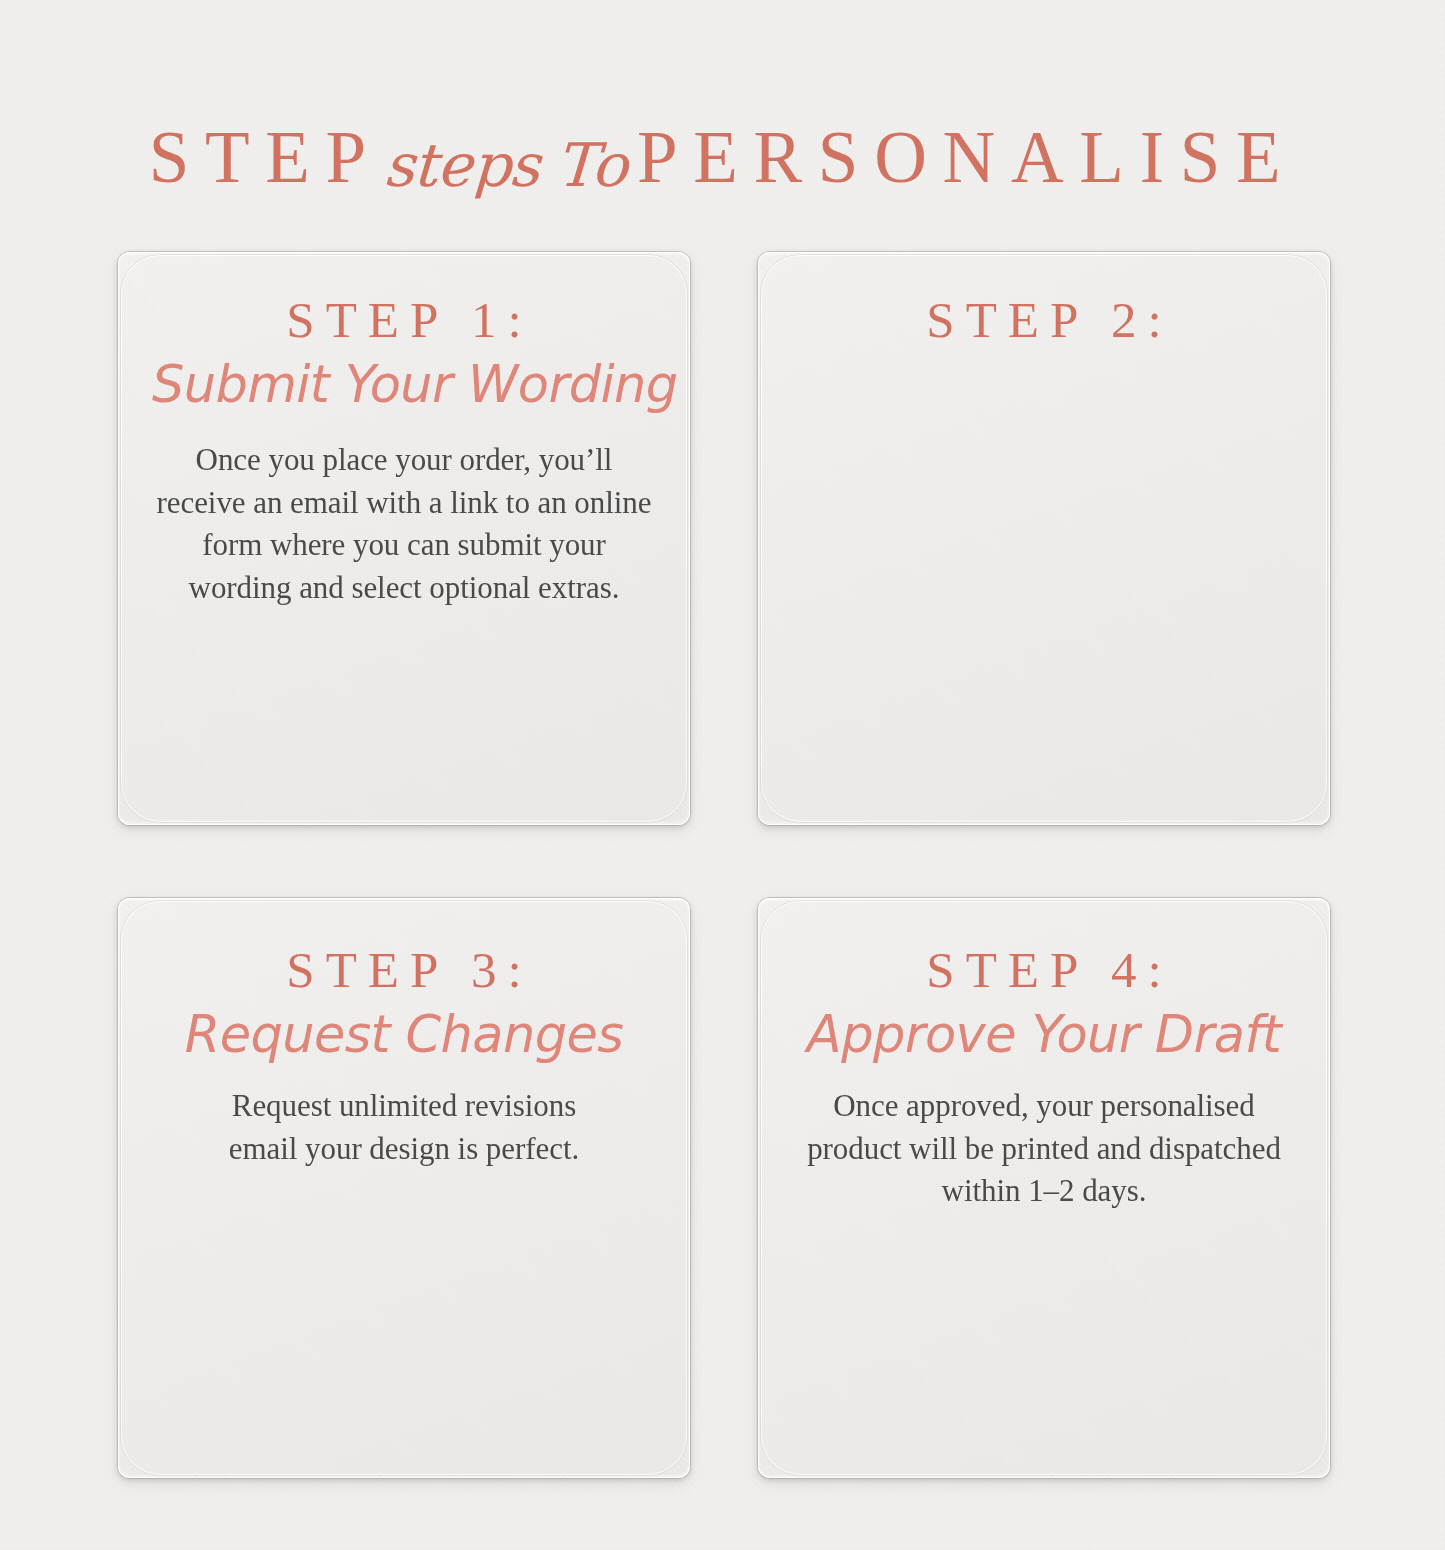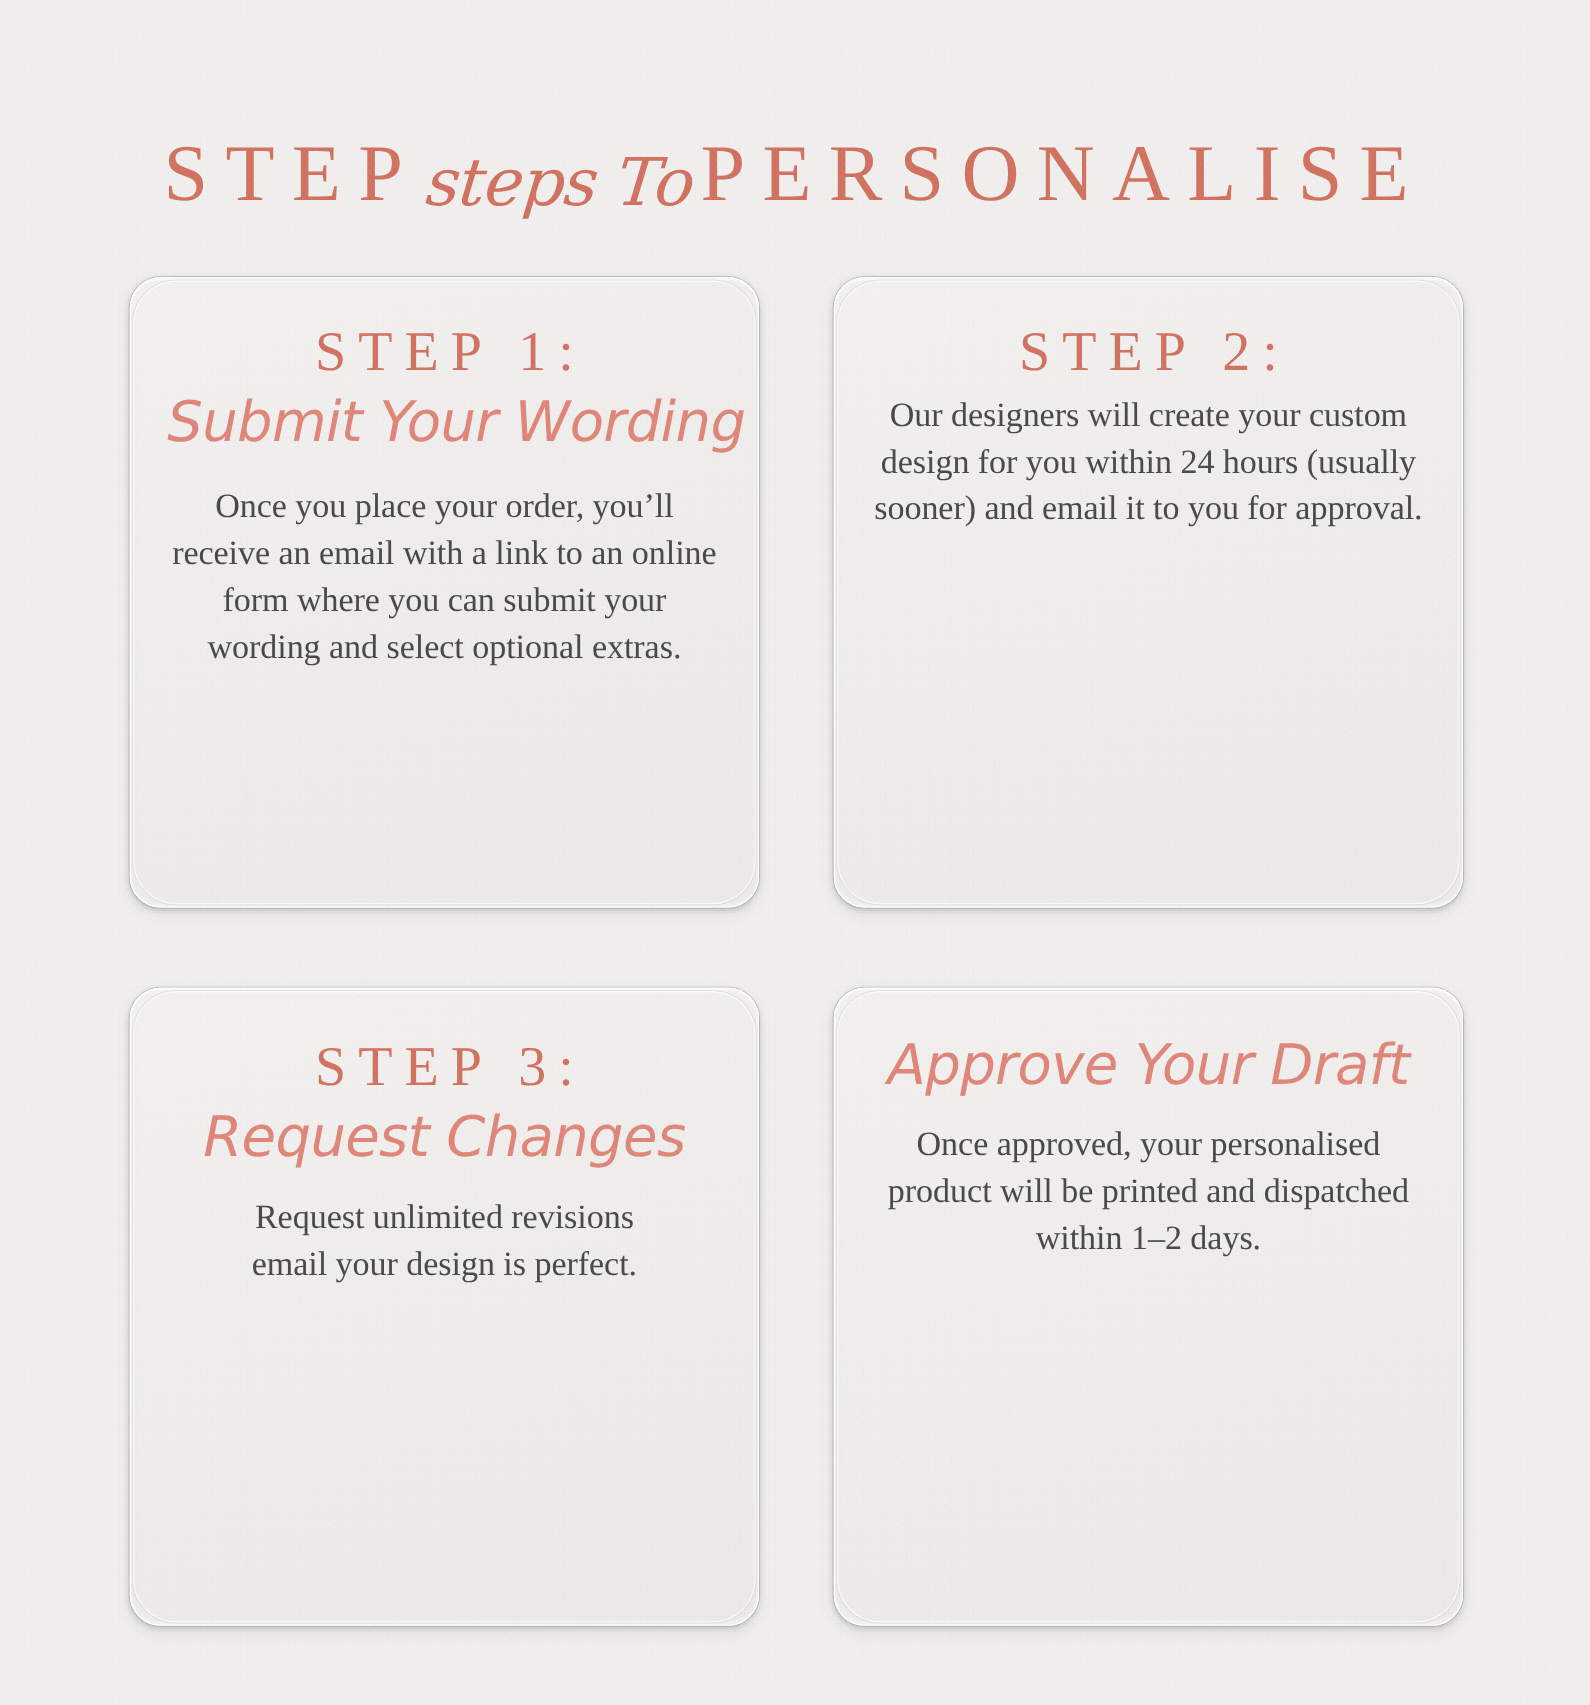--- a/index.html
+++ b/index.html
@@ -88,21 +88,21 @@
     width: 1212px;
     display: grid;
     grid-template-columns: 572px 572px;
     grid-template-rows: 573px 580px;
     column-gap: 68px;
     row-gap: 73px;
   }
 
   .card {
     position: relative;
-    border-radius: 28px;
+    border-radius: 12px;
     background:
       linear-gradient(160deg,
         #f3f2f0 0%,
         #efeeec 45%,
         #eceae8 100%);
     box-shadow:
       inset 0 0 0 1px rgba(255,255,255,0.95),
       inset 0 2px 3px rgba(255,255,255,0.9),
       inset 0 -2px 4px rgba(255,255,255,0.7),
       0 0 0 1px rgba(160,160,160,0.55),
@@ -194,34 +194,34 @@
       <div class="card-inner">
         <div class="step-label">STEP 1:</div>
         <div class="step-title">Submit Your Wording</div>
         <p class="step-body">Once you place your order, you’ll receive an email with a link to an online form where you can submit your wording and select optional extras.</p>
       </div>
     </div>
 
     <div class="card card-2">
       <div class="card-inner">
         <div class="step-label">STEP 2:</div>
-        <p class="step-body">Our designers will create your custom design for you within 24 hours (usually sooner) and email it to you for approval.</p>
       </div>
     </div>
 
     <div class="card card-3">
       <div class="card-inner">
         <div class="step-label">STEP 3:</div>
         <div class="step-title">Request Changes</div>
         <p class="step-body">Request unlimited revisions email your design is perfect.</p>
       </div>
     </div>
 
     <div class="card card-4">
       <div class="card-inner">
+        <div class="step-label">STEP 4:</div>
         <div class="step-title">Approve Your Draft</div>
         <p class="step-body">Once approved, your personalised product will be printed and dispatched within 1–2 days.</p>
       </div>
     </div>
 
   </div>
 </div>
 
 <div class="paper-texture"></div>
 

